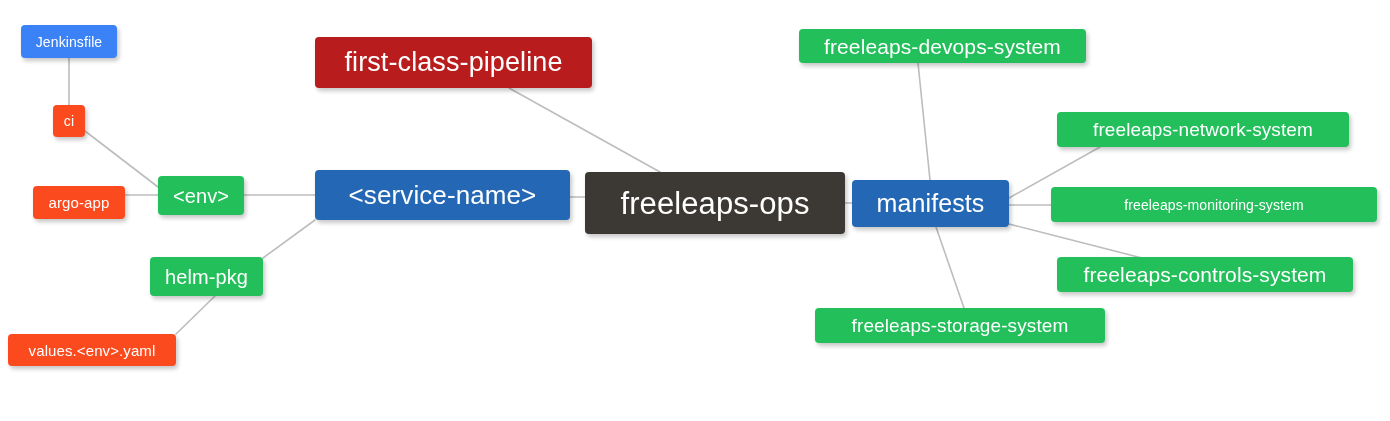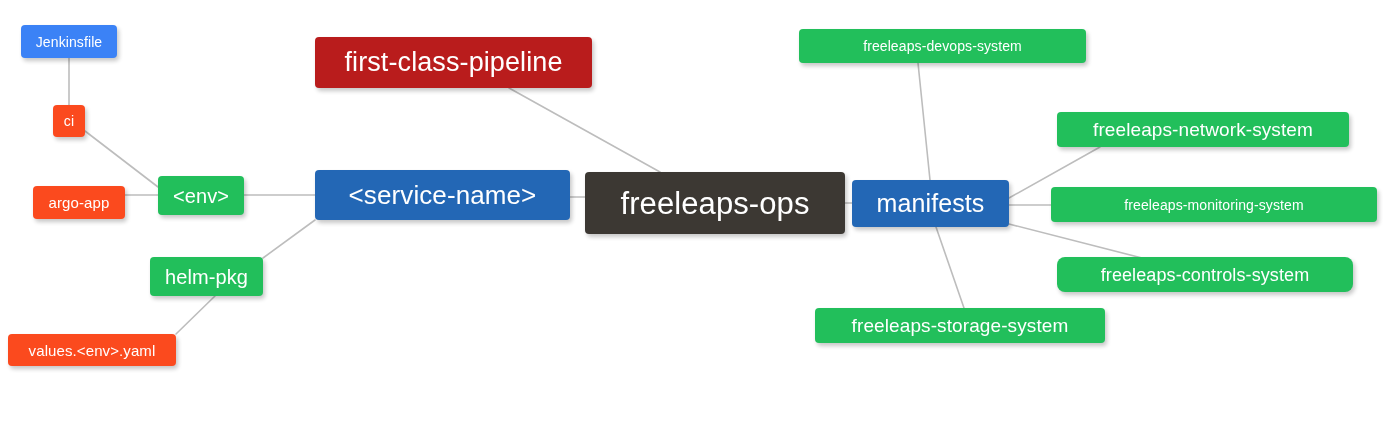--- a/index.html
+++ b/index.html
@@ -90,29 +90,29 @@
       </div>
       <div class="node" style="left: 315px; top: 170px; width: 255px; height: 50px; background: rgb(35, 103, 181); font-size: 26px;">
         <span class="node-label">&lt;service-name&gt;</span>
       </div>
       <div class="node" style="left: 585px; top: 172px; width: 260px; height: 62px; background: rgb(60, 56, 51); font-size: 31px; text-align: center;">
         <span class="node-label">freeleaps-ops</span>
       </div>
       <div class="node" style="left: 852px; top: 180px; width: 157px; height: 47px; background: rgb(35, 103, 181); font-size: 25px;">
         <span class="node-label">manifests</span>
       </div>
-      <div class="node" style="left: 799px; top: 29px; width: 287px; height: 34px; background: rgb(34, 191, 91); font-size: 14px;">
+      <div class="node" style="left: 799px; top: 29px; width: 287px; height: 34px; background: rgb(34, 191, 91); font-size: 21px;">
         <span class="node-label">freeleaps-devops-system</span>
       </div>
       <div class="node" style="left: 1057px; top: 112px; width: 292px; height: 35px; background: rgb(34, 191, 91); font-size: 19px;">
         <span class="node-label">freeleaps-network-system</span>
       </div>
       <div class="node" style="left: 1051px; top: 187px; width: 326px; height: 35px; background: rgb(34, 191, 91); font-size: 14px;">
         <span class="node-label">freeleaps-monitoring-system</span>
       </div>
-      <div class="node" style="left: 1057px; top: 257px; width: 296px; height: 35px; background: rgb(34, 191, 91); font-size: 18px; border-radius: 8px;">
+      <div class="node" style="left: 1057px; top: 257px; width: 296px; height: 35px; background: rgb(34, 191, 91); font-size: 21px;">
         <span class="node-label">freeleaps-controls-system</span>
       </div>
       <div class="node" style="left: 815px; top: 308px; width: 290px; height: 35px; background: rgb(34, 191, 91); font-size: 19px;">
         <span class="node-label">freeleaps-storage-system</span>
       </div>
     </div>
 </div>
 
 </body></html>

